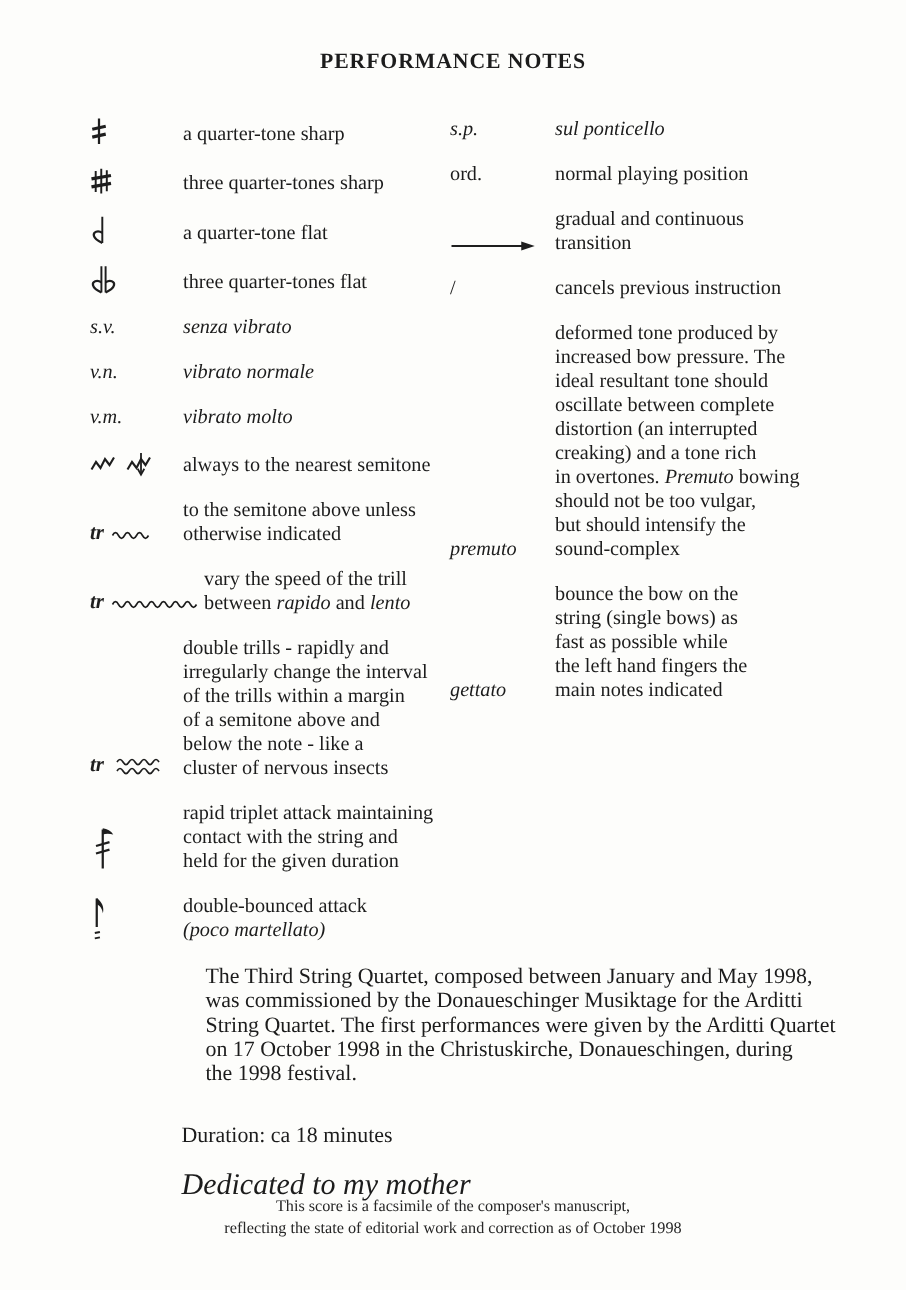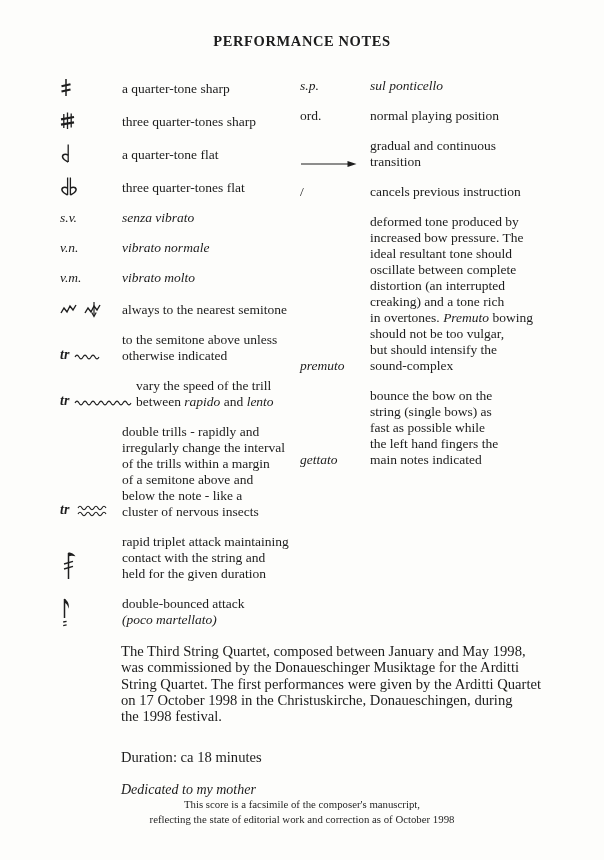--- a/index.html
+++ b/index.html
@@ -27,23 +27,23 @@
     white-space:nowrap;
   }
   .col-right .entry .term{flex-basis:70px;}
   .entry .def{
     flex:1;
     font-size:13.5px;line-height:16px;
     white-space:nowrap;
   }
   .term svg{display:block;overflow:visible;}
   .closing{position:absolute;left:121px;top:643px;width:460px;}
-  .closing .para{font-size:14.6px;line-height:16.3px;white-space:nowrap;}
+  .closing .para{font-size:14.6px;line-height:16.3px;white-space:nowrap;margin-left:16px;}
   .closing .duration{margin-top:25px;font-size:14.6px;line-height:16.3px;}
-  .closing .dedication{margin-top:16px;font-size:14px;line-height:16.3px;font-style:italic;}
+  .closing .dedication{margin-top:16px;font-size:20px;line-height:16.3px;font-style:italic;}
   .facsimile{
     position:absolute;top:797px;left:0;right:0;
     text-align:center;
     font-size:10.8px;line-height:14.5px;
     color:#262626;
   }
 </style>
 </head>
 <body>
 

